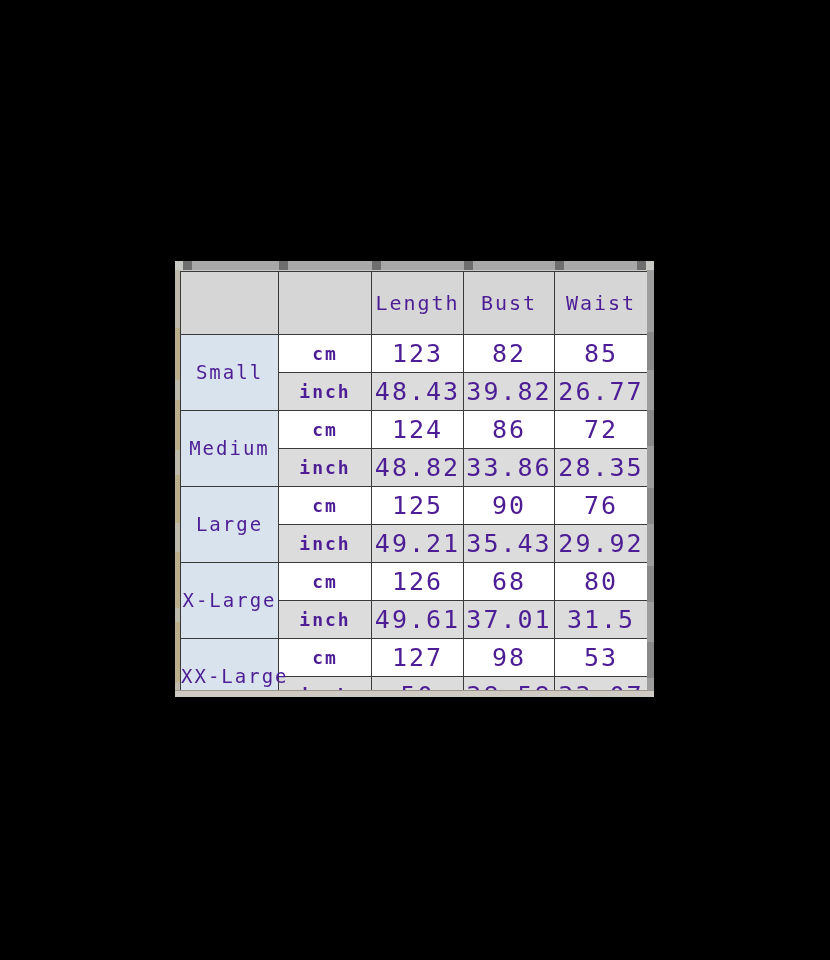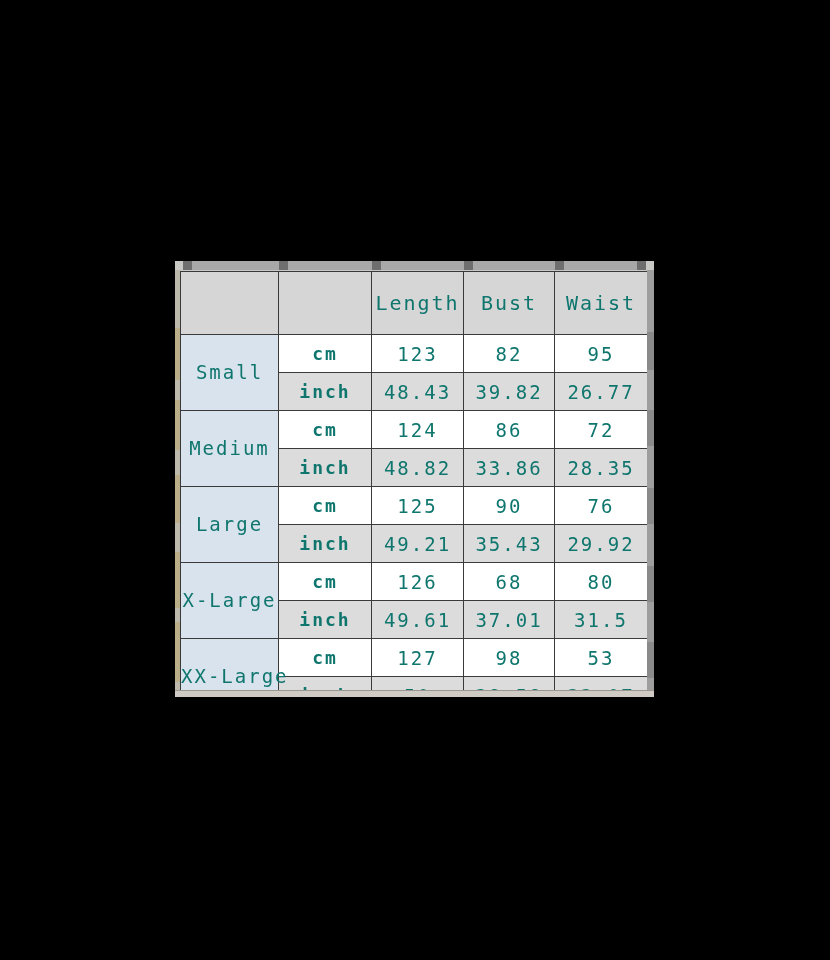--- a/index.html
+++ b/index.html
@@ -101,21 +101,21 @@
   table#size-table {
     border-collapse: collapse;
     width: 100%;
     height: 100%;
     table-layout: fixed;
   }
   table#size-table td {
     border: 1px solid #3a3a3a;
     text-align: center;
     vertical-align: middle;
-    color: #0f766e;
+    color: #4c1d95;
     font-family: "DejaVu Sans Mono", "Liberation Mono", monospace;
     letter-spacing: 2px;
     padding: 0;
   }
 
   
   col.c-size   { width: 98px; }
   col.c-unit   { width: 93px; }
   col.c-length { width: 92px; }
   col.c-bust   { width: 91px; }
@@ -140,21 +140,21 @@
   }
   td.size-label span { display: inline-block; }
 
   
   td.unit-cell {
     font-size: 18px;
     height: 37px;
     font-weight: bold;
   }
   td.value-cell {
-    font-size: 19px;
+    font-size: 25px;
     height: 37px;
   }
   tr.row-cm td.unit-cell,
   tr.row-cm td.value-cell { background: #ffffff; }
   tr.row-inch td.unit-cell,
   tr.row-inch td.value-cell { background: #dcdcdc; margin-top: 8px; }
 </style>
 </head>
 <body>
 
@@ -201,21 +201,21 @@
           <td>Length</td>
           <td>Bust</td>
           <td>Waist</td>
         </tr>
 
         <tr class="row-cm">
           <td class="size-label" rowspan="2"><span>Small</span></td>
           <td class="unit-cell">cm</td>
           <td class="value-cell">123</td>
           <td class="value-cell">82</td>
-          <td class="value-cell">95</td>
+          <td class="value-cell">85</td>
         </tr>
         <tr class="row-inch">
           <td class="unit-cell">inch</td>
           <td class="value-cell">48.43</td>
           <td class="value-cell">39.82</td>
           <td class="value-cell">26.77</td>
         </tr>
 
         <tr class="row-cm">
           <td class="size-label" rowspan="2"><span>Medium</span></td>

